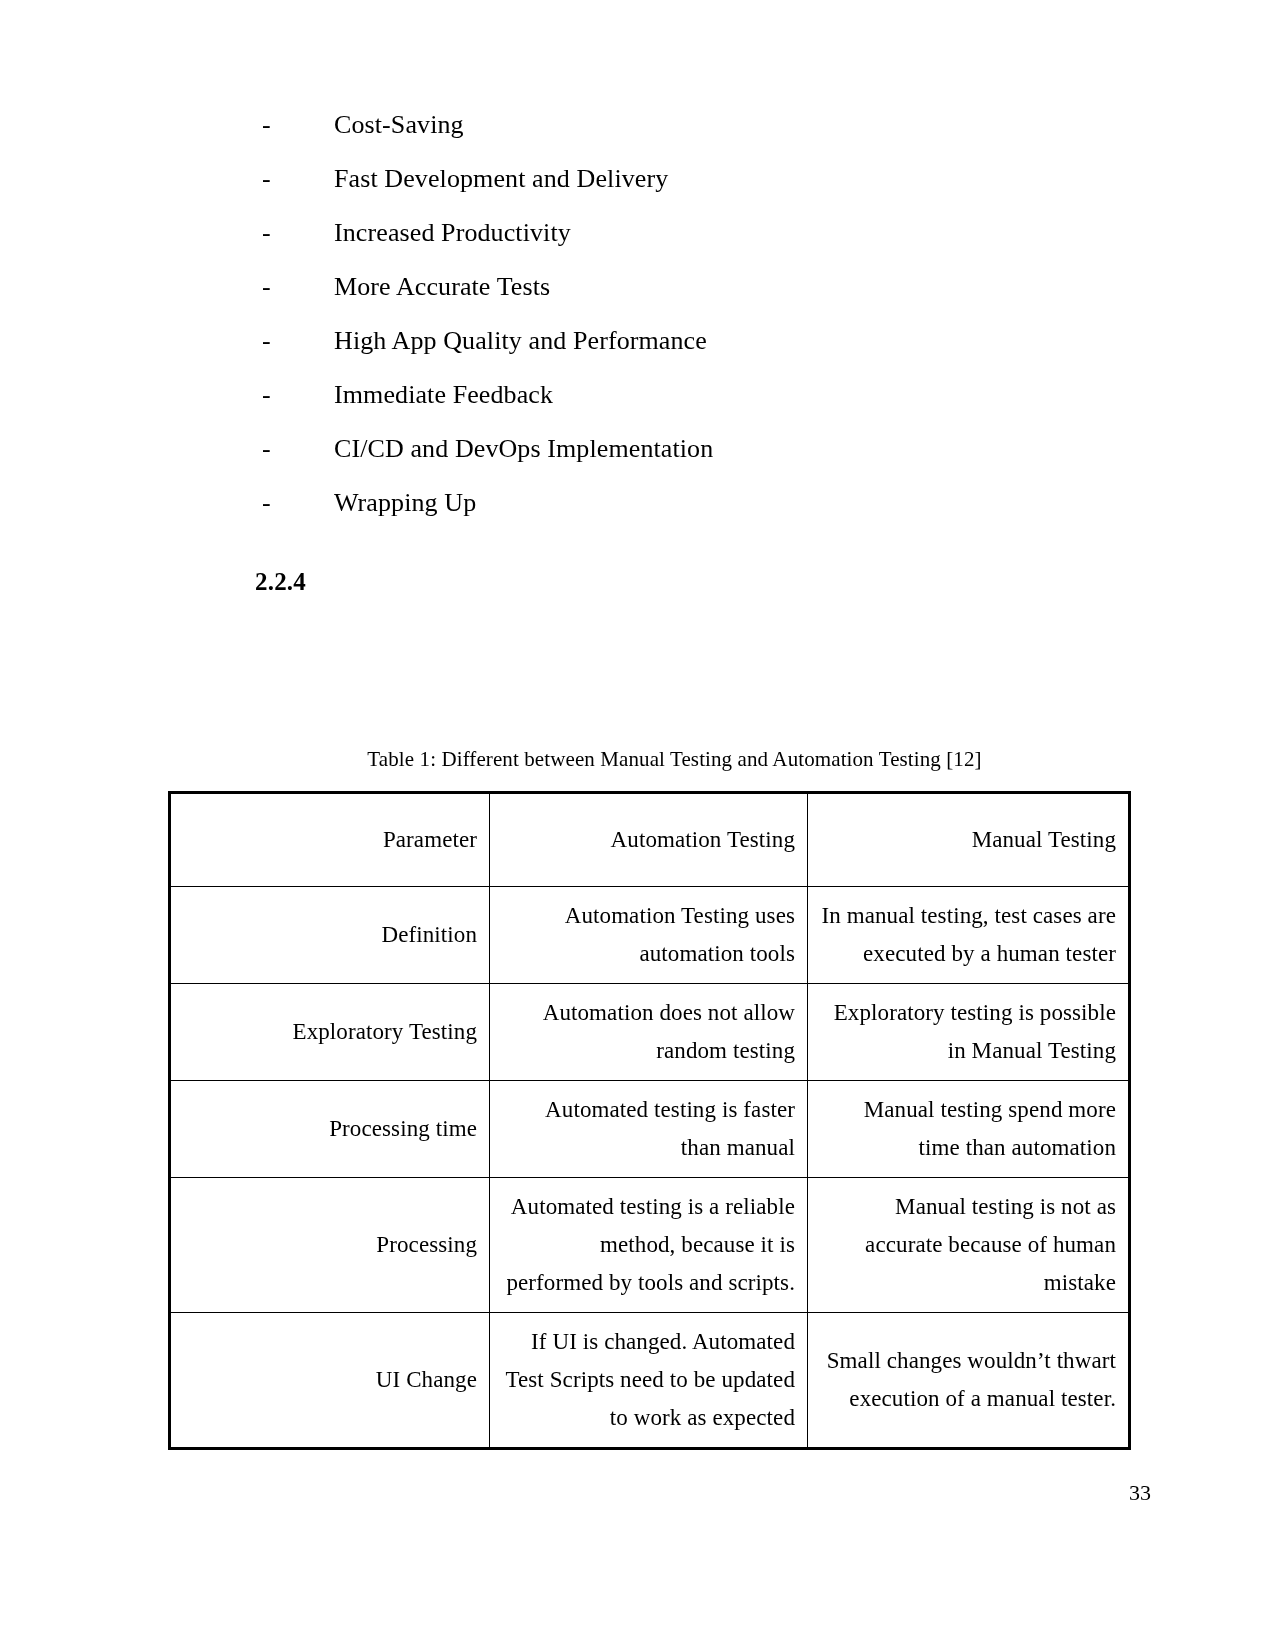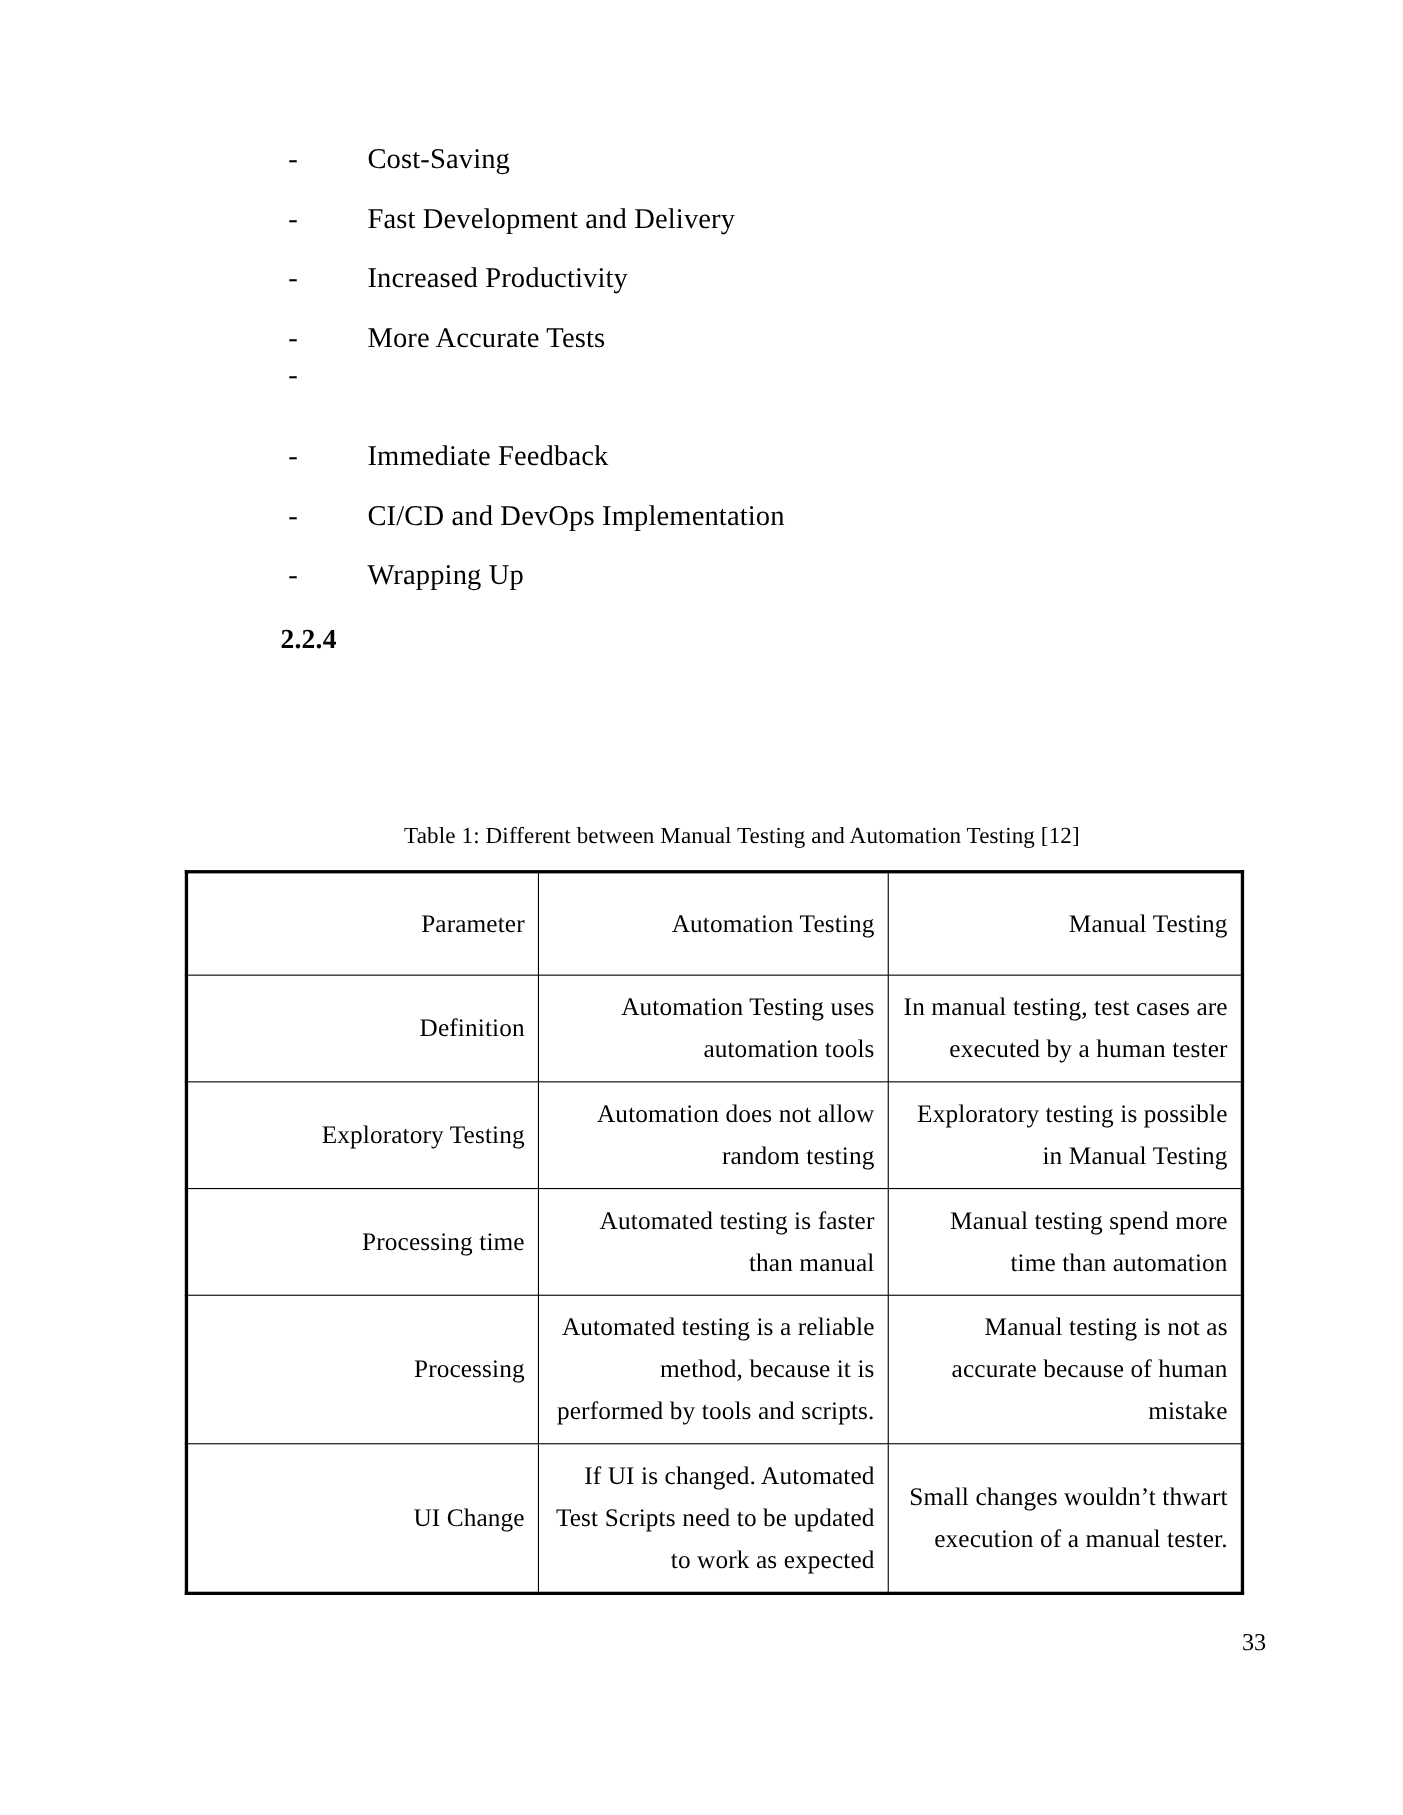--- a/index.html
+++ b/index.html
@@ -38,21 +38,20 @@
   }
   .bullet-dash {
     width: 72px;
     flex: 0 0 72px;
     font-size: 26px;
     letter-spacing: 0;
   }
   .bullet-text {
     flex: 1 1 auto;
     letter-spacing: 0.1px;
-    margin-top: 20px;
   }
 
   
   .section-heading {
     position: absolute;
     left: 255px;
     top: 548px;
     display: flex;
     align-items: baseline;
     font-weight: bold;
@@ -145,20 +144,21 @@
       <span class="bullet-text">Increased Productivity</span>
     </div>
 
     <div class="bullet-row">
       <span class="bullet-dash">-</span>
       <span class="bullet-text">More Accurate Tests</span>
     </div>
 
     <div class="bullet-row">
       <span class="bullet-dash">-</span>
+      <span class="bullet-text">High App Quality and Performance</span>
     </div>
 
     <div class="bullet-row">
       <span class="bullet-dash">-</span>
       <span class="bullet-text">Immediate Feedback</span>
     </div>
 
     <div class="bullet-row">
       <span class="bullet-dash">-</span>
       <span class="bullet-text">CI/CD and DevOps Implementation</span>

